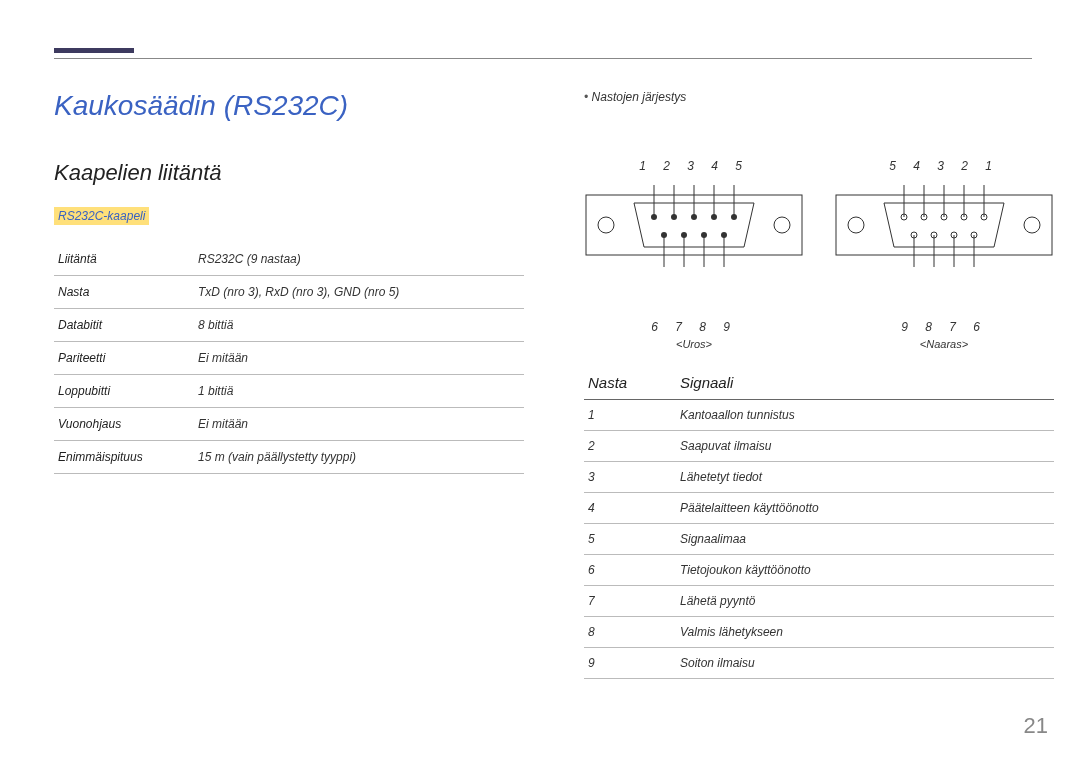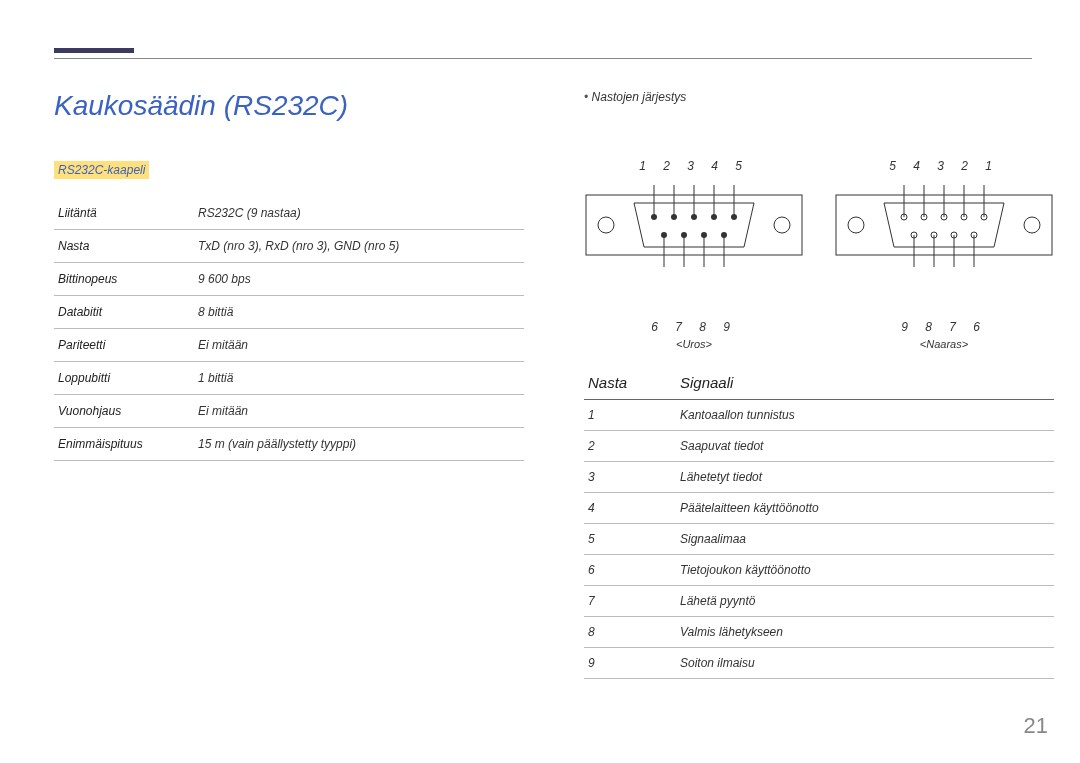--- a/index.html
+++ b/index.html
@@ -110,35 +110,32 @@
 </style>
 </head>
 <body>
 
 <div class="top-accent"></div>
 <hr class="page-rule">
 
 <div class="columns">
   <div class="col-left">
     <h1>Kaukosäädin (RS232C)</h1>
+    <h2>Kaapelien liitäntä</h2>
     <div class="highlight">RS232C-kaapeli</div>
 
     <table class="spec">
       <tbody id="spec-body">
           <tr>
             <td class="k">Liitäntä</td>
             <td>RS232C (9 nastaa)</td>
           </tr>
           <tr>
             <td class="k">Nasta</td>
             <td>TxD (nro 3), RxD (nro 3), GND (nro 5)</td>
-          </tr>
-          <tr>
-            <td class="k">Bittinopeus</td>
-            <td>9 600 bps</td>
           </tr>
           <tr>
             <td class="k">Databitit</td>
             <td>8 bittiä</td>
           </tr>
           <tr>
             <td class="k">Pariteetti</td>
             <td>Ei mitään</td>
           </tr>
           <tr>
@@ -237,21 +234,21 @@
           <th>Signaali</th>
         </tr>
       </thead>
       <tbody id="pin-body">
           <tr>
             <td class="pn">1</td>
             <td>Kantoaallon tunnistus</td>
           </tr>
           <tr>
             <td class="pn">2</td>
-            <td>Saapuvat tiedot</td>
+            <td>Saapuvat ilmaisu</td>
           </tr>
           <tr>
             <td class="pn">3</td>
             <td>Lähetetyt tiedot</td>
           </tr>
           <tr>
             <td class="pn">4</td>
             <td>Päätelaitteen käyttöönotto</td>
           </tr>
           <tr>

